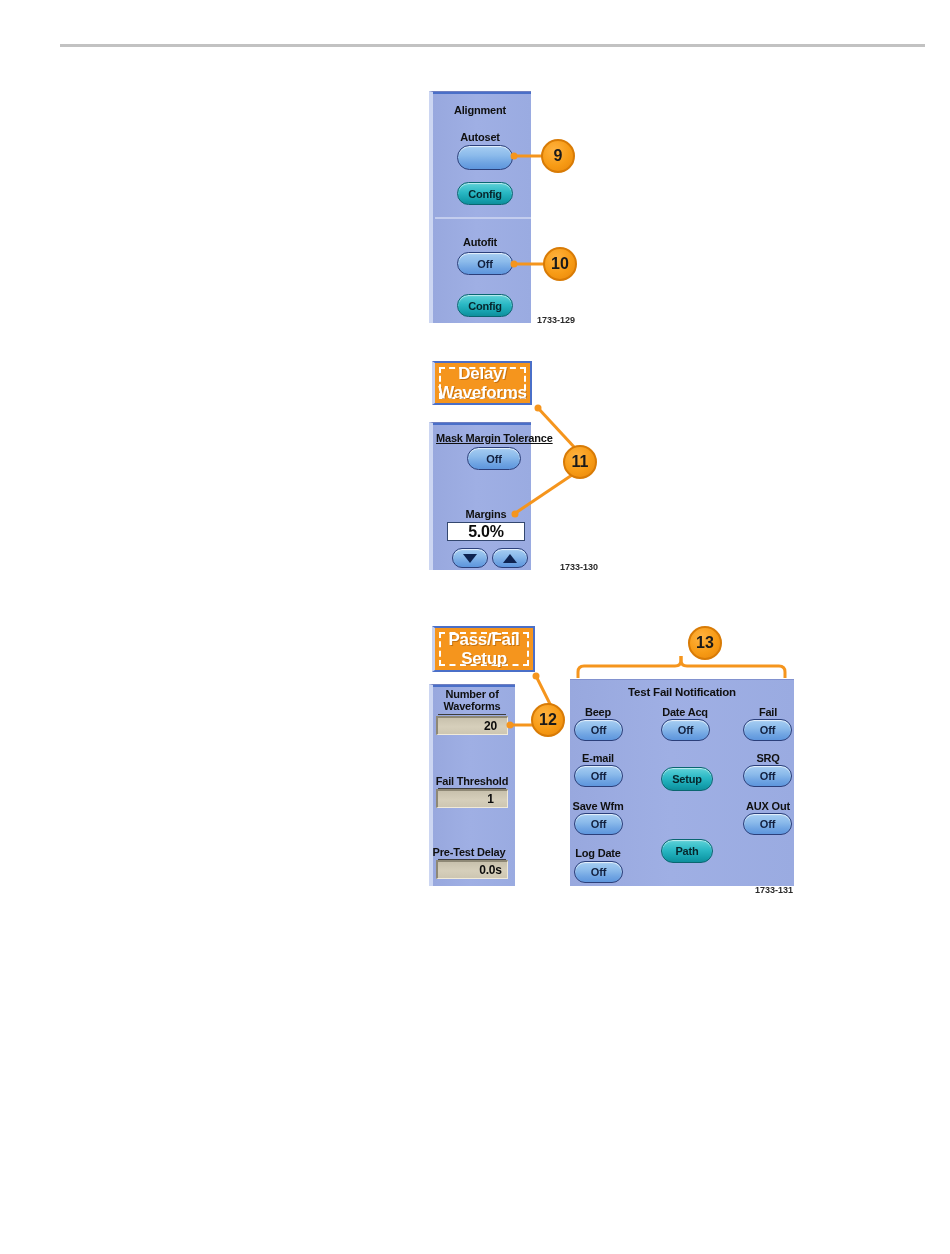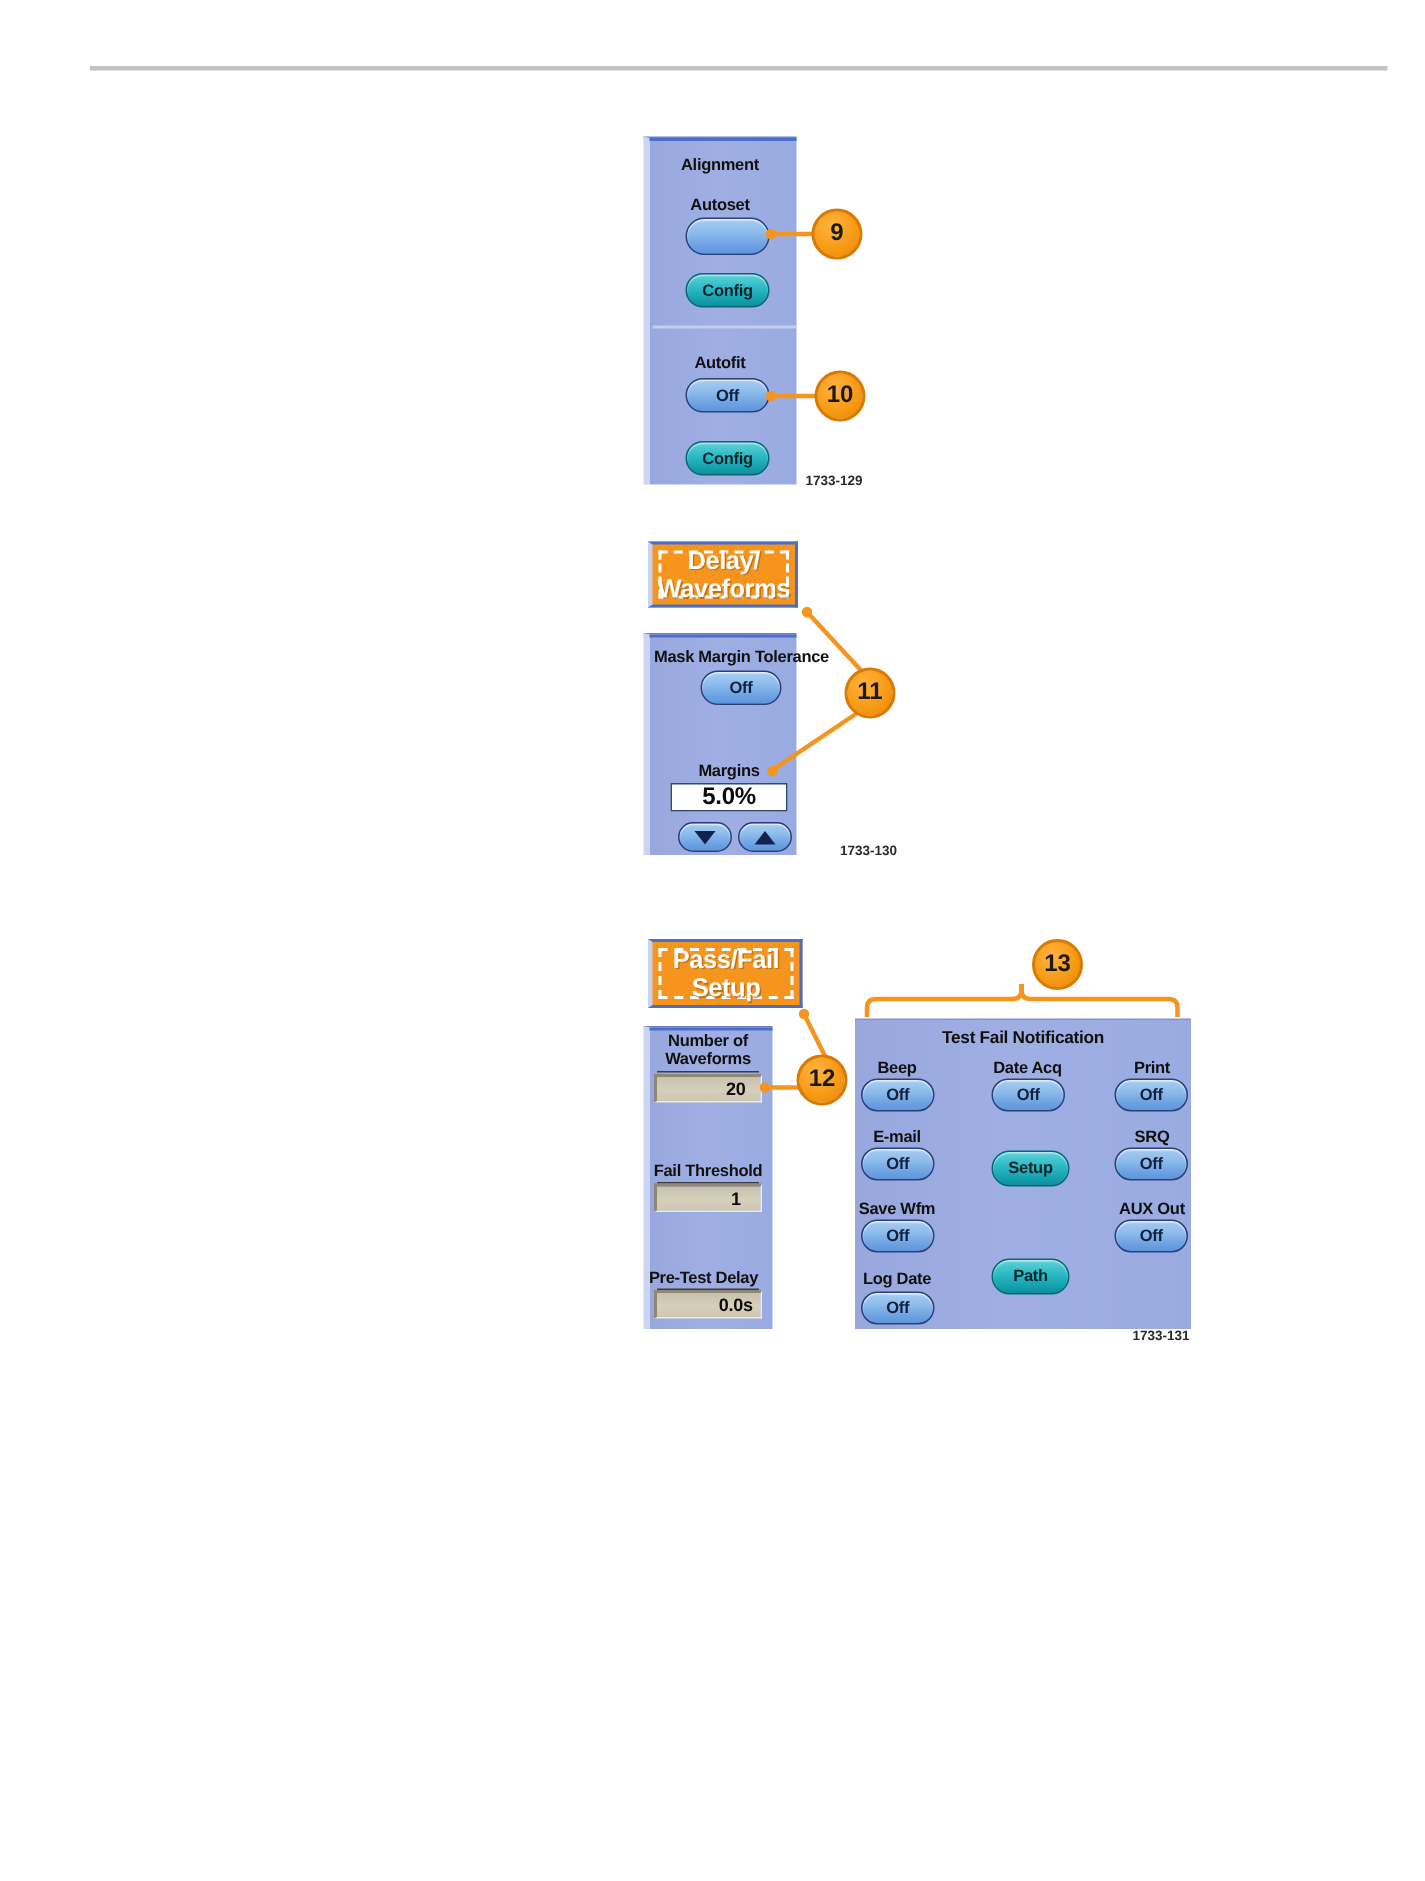--- a/index.html
+++ b/index.html
@@ -224,21 +224,21 @@
        border-left:3px solid #c9d3f0; border-right:2px solid #4a6fc8; border-top:2px solid #4a6fc8; border-bottom:2px solid #4a6fc8;">
     <div class="dash"></div>
     <span>Delay/</span>
     <span>Waveforms</span>
   </div>
 
   <div class="panel" style="left:429px; top:422px; width:102px; height:148px;">
     <div class="panel-edge-top"></div>
   </div>
 
-  <div class="lbl" style="left:429px; top:432px; width:122px; text-align:center; padding-left:7px;">Mask Margin Tolerance</div>
+  <div class="lbl" style="left:429px; top:432px; width:122px; text-align:center; padding-left:7px;text-decoration:underline;">Mask Margin Tolerance</div>
 
   <div class="btn blue" style="left:467px; top:447px; width:54px; height:23px;">Off</div>
 
   <div class="lbl" style="left:429px; top:508px; width:102px;padding-left:12px;">Margins</div>
 
   <div class="field-white" style="left:447px; top:522px; width:78px; height:19px;">5.0%</div>
 
   <div class="btn blue" style="left:452px; top:548px; width:36px; height:20px;">
     <div class="arrow down"></div>
   </div>
@@ -288,21 +288,21 @@
   <div class="lbl" style="left:568px; top:847px; width:60px;">Log Date</div>
   <div class="btn blue" style="left:574px; top:861px; width:49px; height:22px;">Off</div>
 
   <div class="lbl" style="left:655px; top:706px; width:60px;">Date Acq</div>
   <div class="btn blue" style="left:661px; top:719px; width:49px; height:22px;">Off</div>
 
   <div class="btn teal" style="left:661px; top:767px; width:52px; height:24px;">Setup</div>
 
   <div class="btn teal" style="left:661px; top:839px; width:52px; height:24px;">Path</div>
 
-  <div class="lbl" style="left:738px; top:706px; width:60px;">Print</div>
+  <div class="lbl" style="left:738px; top:706px; width:60px;">Fail</div>
   <div class="btn blue" style="left:743px; top:719px; width:49px; height:22px;">Off</div>
 
   <div class="lbl" style="left:738px; top:752px; width:60px;">SRQ</div>
   <div class="btn blue" style="left:743px; top:765px; width:49px; height:22px;">Off</div>
 
   <div class="lbl" style="left:736px; top:800px; width:64px;">AUX Out</div>
   <div class="btn blue" style="left:743px; top:813px; width:49px; height:22px;">Off</div>
 
   <div class="figid" style="left:755px; top:885px;">1733-131</div>
 

